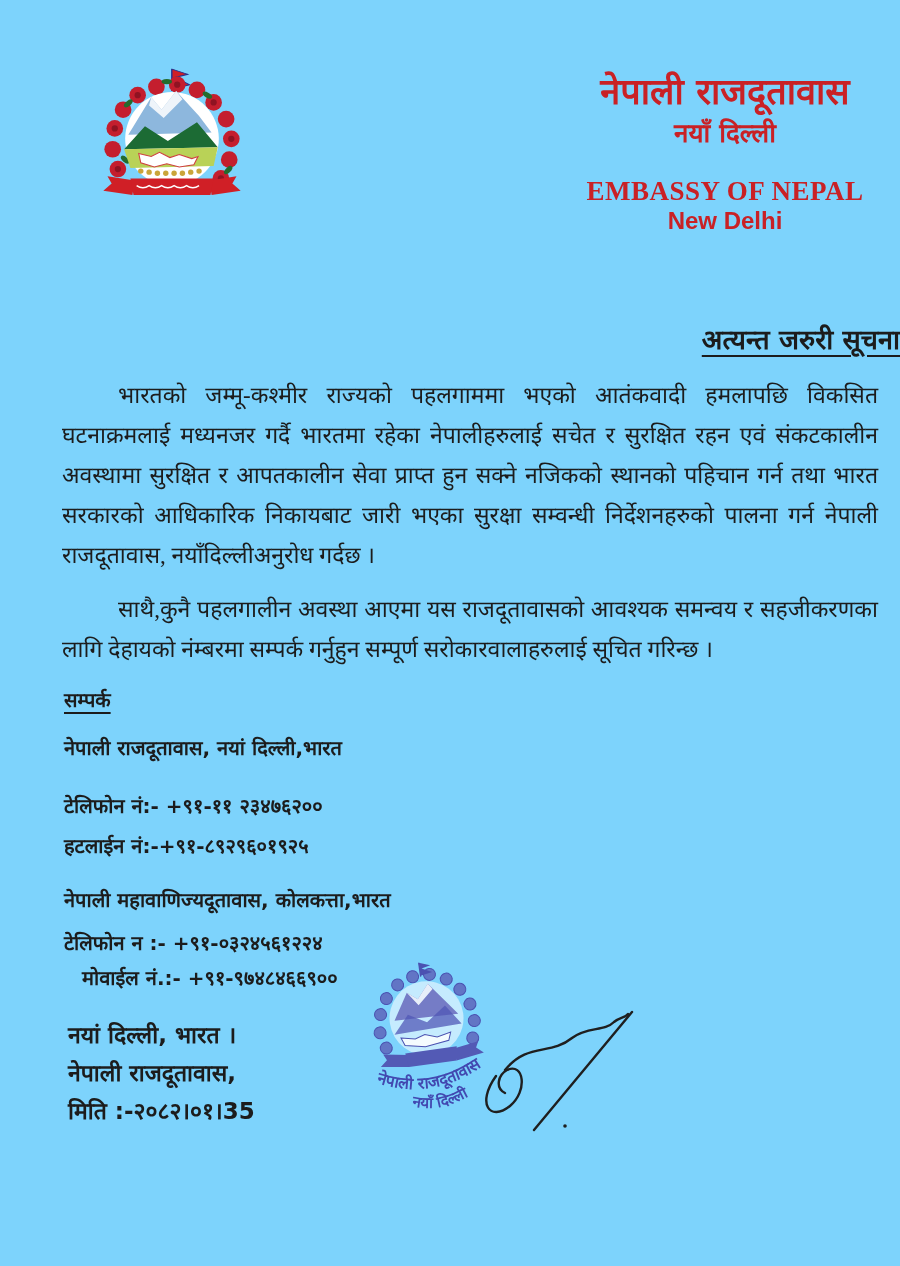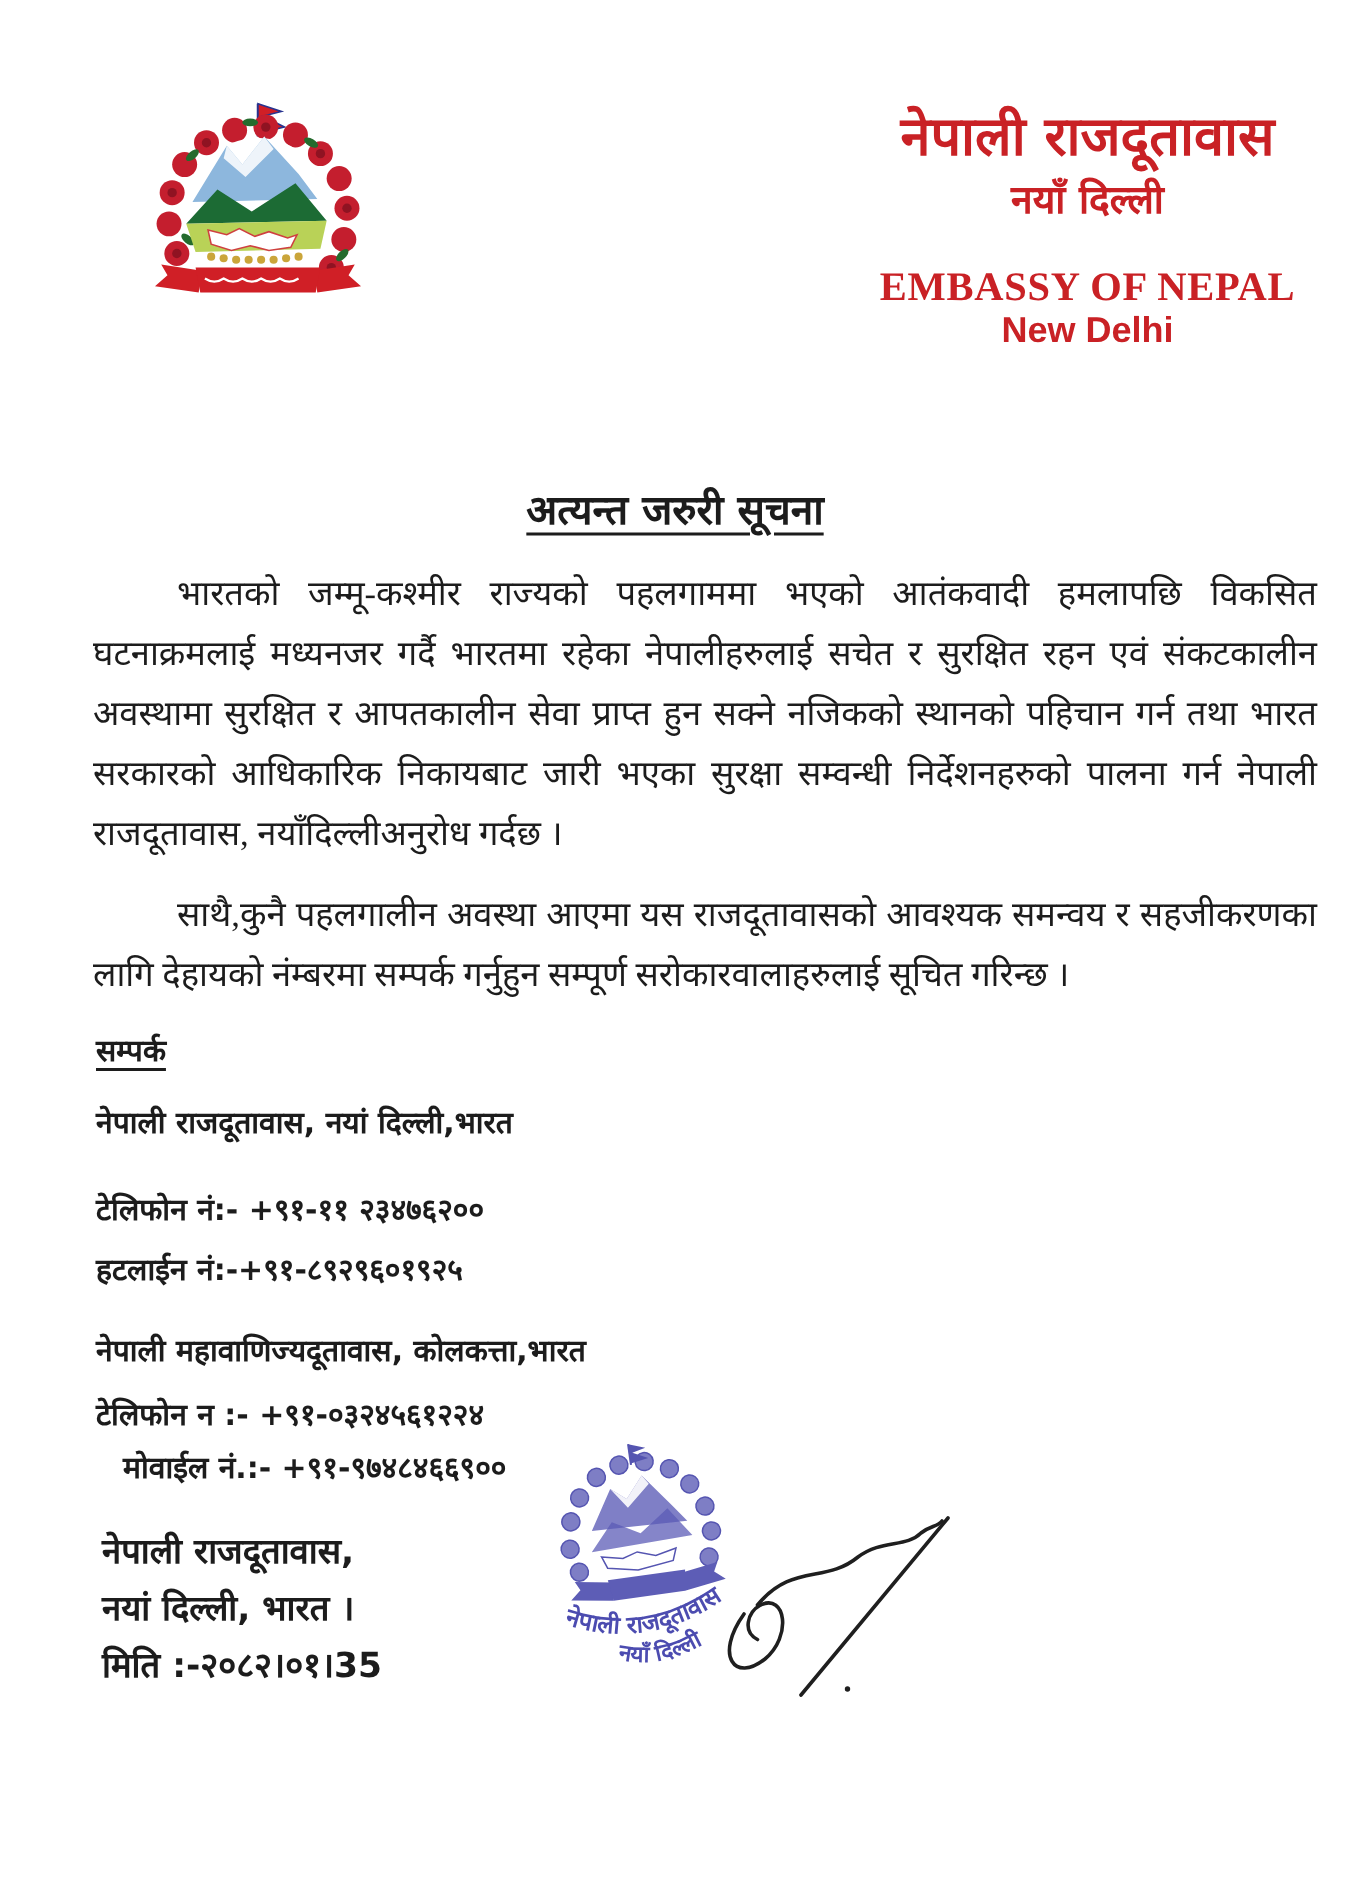--- a/index.html
+++ b/index.html
@@ -1,35 +1,35 @@
 <!DOCTYPE html>
 <html><head>
 <meta charset="utf-8">
 <style>
   html,body{margin:0;padding:0;background:#e8e8e8;}
   #page{
     position:relative;width:900px;height:1266px;margin:0 auto;
-    background:#ffffff;overflow:hidden;
+    background:#7dd3fc;overflow:hidden;
     font-family:"DejaVu Sans","Liberation Sans",sans-serif;
     color:#1c1c1c;
   }
   
   .emblem{position:absolute;left:98px;top:66px;width:148px;height:154px;}
   .header-text{
     position:absolute;left:555px;top:72px;width:340px;text-align:center;
   }
   .hdr-np{font-size:36px;font-weight:bold;line-height:1.1;}
   .hdr-city-np{font-size:26px;font-weight:bold;margin-top:2px;}
   .hdr-en{font-family:"Liberation Serif","DejaVu Serif",serif;font-weight:bold;
           font-size:27px;margin-top:26px;letter-spacing:.5px;}
   .hdr-city-en{font-family:Liberation Sans, sans-serif;font-weight:bold;
           font-size:24px;margin-top:0px;}
   
   .notice-title{
-    position:absolute;top:320px;left:0;width:100%;text-align:center;
+    position:absolute;top:320px;left:0;width:100%;text-align:right;
     font-size:27px;font-weight:bold;
   }
   .notice-title span{
     text-decoration:underline;text-decoration-thickness:2px;text-underline-offset:6px;
   }
   .para{
     position:absolute;left:62px;width:816px;font-size:23px;line-height:40px;
     text-align:justify;
     font-family:Liberation Serif, serif;
   }
@@ -136,22 +136,22 @@
 
   <div class="line contact-heading">सम्पर्क</div>
   <div class="line delhi-title">नेपाली राजदूतावास, नयां दिल्ली,भारत</div>
   <div class="line tel-delhi">टेलिफोन नं:- +९१-११ २३४७६२००</div>
   <div class="line hot-delhi">हटलाईन नं:-+९१-८९२९६०१९२५</div>
   <div class="line kolkata-title">नेपाली महावाणिज्यदूतावास, कोलकत्ता,भारत</div>
   <div class="line tel-kolkata">टेलिफोन न :- +९१-०३२४५६१२२४</div>
   <div class="line mob-kolkata">मोवाईल नं.:- +९१-९७४८४६६९००</div>
 
   <div class="signoff">
+    <div>नयां दिल्ली, भारत ।</div>
     <div>नेपाली राजदूतावास,</div>
-    <div>नयां दिल्ली, भारत ।</div>
     <div>मिति :-२०८२।०१।35</div>
   </div>
 
   <svg class="stamp" viewBox="0 0 170 175">
     <g stroke="#4747ab" fill="#5b5bb5">
       <circle cx="30" cy="70" r="6" fill-opacity=".85"></circle>
         <circle cx="33" cy="52" r="6" fill-opacity=".85"></circle>
       <circle cx="41" cy="37" r="6" fill-opacity=".85"></circle>
         <circle cx="54" cy="25" r="6" fill-opacity=".85"></circle>
       <circle cx="70" cy="19" r="6" fill-opacity=".85"></circle>

